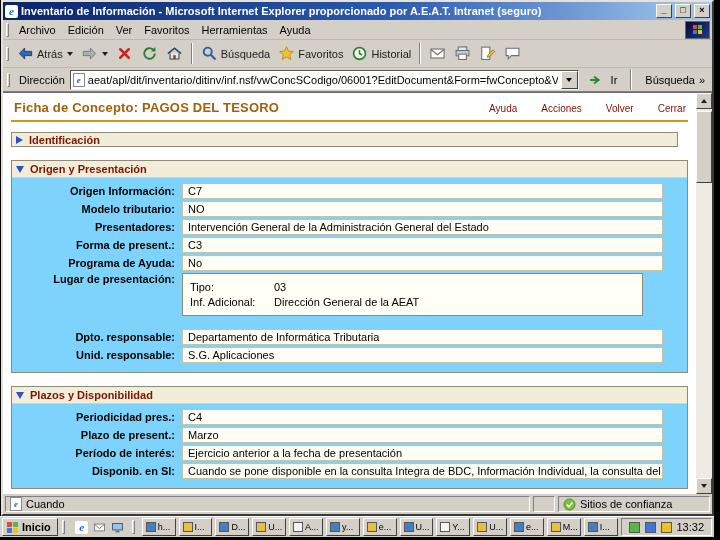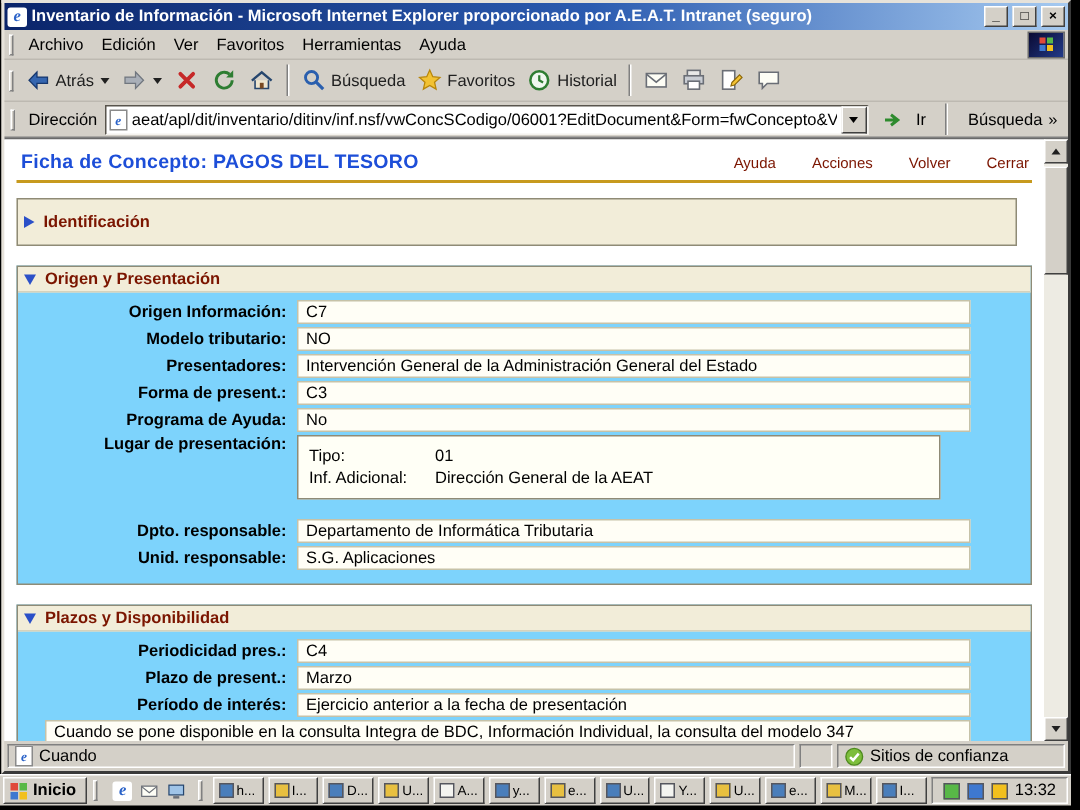--- a/index.html
+++ b/index.html
@@ -78,41 +78,41 @@
   .pagearea { flex: 1; min-height: 0; display: flex; background: #fff; border-top: 1px solid #6A6A6A; }
   .content { flex: 1; min-width: 0; overflow: hidden; background: #fff; font-size: 11px; color: #000; }
   .vscroll { flex: none; width: 16px; display: flex; flex-direction: column; background: #EDEBE3; }
   .sbtn { flex: none; height: 16px; background: #D4D0C8; border: 1px solid; border-color: #FFF #404040 #404040 #FFF; display: flex; align-items: center; justify-content: center; }
   .tri-u { width: 0; height: 0; border-left: 3px solid transparent; border-right: 3px solid transparent; border-bottom: 4px solid #202020; }
   .tri-d { width: 0; height: 0; border-left: 3px solid transparent; border-right: 3px solid transparent; border-top: 4px solid #202020; }
   .strack { flex: 1; position: relative; }
   .sthumb { position: absolute; left: 0; top: 2px; width: 16px; height: 72px; background: #D4D0C8; border: 1px solid; border-color: #FFF #404040 #404040 #FFF; }
 
   .phead { display: flex; align-items: baseline; padding: 7px 10px 0 11px; }
-  .ptitle { font-size: 13px; font-weight: bold; color: #1d4ed8; letter-spacing: .2px; }
+  .ptitle { font-size: 13px; font-weight: bold; color: #a16207; letter-spacing: .2px; }
   .plinks { margin-left: auto; display: flex; gap: 24px; font-size: 10px; color: #7B1500; }
   .plink { cursor: pointer; }
   .goldrule { height: 2px; background: #C79A1E; margin: 5px 8px 0 8px; }
 
   .secbar {
-    margin: 10px 18px 0 8px; height: 32px; border: 1px solid #8F8B76; background: #F2EDD9;
+    margin: 10px 18px 0 8px; height: 15px; border: 1px solid #8F8B76; background: #F2EDD9;
     display: flex; align-items: center; gap: 6px; padding: 0 4px;
     font-weight: bold; font-size: 11px; color: #7B1500;
   }
   .tri-r { width: 0; height: 0; border-top: 4px solid transparent; border-bottom: 4px solid transparent; border-left: 7px solid #2B50C8; }
   .tri-dn { width: 0; height: 0; border-left: 4px solid transparent; border-right: 4px solid transparent; border-top: 7px solid #2B50C8; }
 
   .secbox { margin: 13px 8px 0 8px; border: 1px solid #8F8B76; background: #7dd3fc; }
   .sechead {
     height: 17px; background: #F2EDD9; border-bottom: 1px solid #D6D2BC;
     display: flex; align-items: center; gap: 6px; padding: 0 4px;
     font-weight: bold; font-size: 11px; color: #7B1500;
   }
   .secbody { padding: 3px 0 7px 2px; }
-  .frow { display: flex; align-items: center; margin: 2px 16px; }
+  .frow { display: flex; align-items: center; margin: 2px 0; }
   .frow.t { align-items: flex-start; }
   .flabel { flex: none; width: 168px; text-align: right; padding-right: 7px; font-weight: bold; }
   .fvalue { flex: 1; margin-right: 24px; border: 1px solid #C6C2A8; background: #FFFEF6; padding: 1px 5px; min-height: 15px; white-space: nowrap; overflow: hidden; }
   .lugar { flex: 1; margin-right: 44px; border: 1px solid #8F8B76; background: #FFFFF6; padding: 4px 7px; }
   .lrow { display: flex; margin: 3px 0; }
   .llabel { flex: none; width: 84px; }
   .gaptop { margin-top: 13px; }
 
   
   .statusbar { flex: none; height: 20px; background: #D4D0C8; display: flex; align-items: center; gap: 3px; padding: 2px 2px; }
@@ -329,21 +329,21 @@
           </div>
           <div class="frow">
             <span class="flabel">Programa de Ayuda:</span>
             <span class="fvalue">No</span>
           </div>
           <div class="frow t">
             <span class="flabel">Lugar de presentación:</span>
             <div class="lugar">
               <div class="lrow">
                 <span class="llabel">Tipo:</span>
-                <span>01</span>
+                <span>03</span>
               </div>
               <div class="lrow">
                 <span class="llabel">Inf. Adicional:</span>
                 <span>Dirección General de la AEAT</span>
               </div>
             </div>
           </div>
           <div class="frow gaptop">
             <span class="flabel">Dpto. responsable:</span>
             <span class="fvalue">Departamento de Informática Tributaria</span>
@@ -367,20 +367,21 @@
           </div>
           <div class="frow">
             <span class="flabel">Plazo de present.:</span>
             <span class="fvalue">Marzo</span>
           </div>
           <div class="frow">
             <span class="flabel">Período de interés:</span>
             <span class="fvalue">Ejercicio anterior a la fecha de presentación</span>
           </div>
           <div class="frow">
+            <span class="flabel">Disponib. en SI:</span>
             <span class="fvalue">Cuando se pone disponible en la consulta Integra de BDC, Información Individual, la consulta del modelo 347</span>
           </div>
         </div>
       </div>
 
     </div>
 
     <div class="vscroll">
       <span class="sbtn">
           <span class="tri-u"></span>

